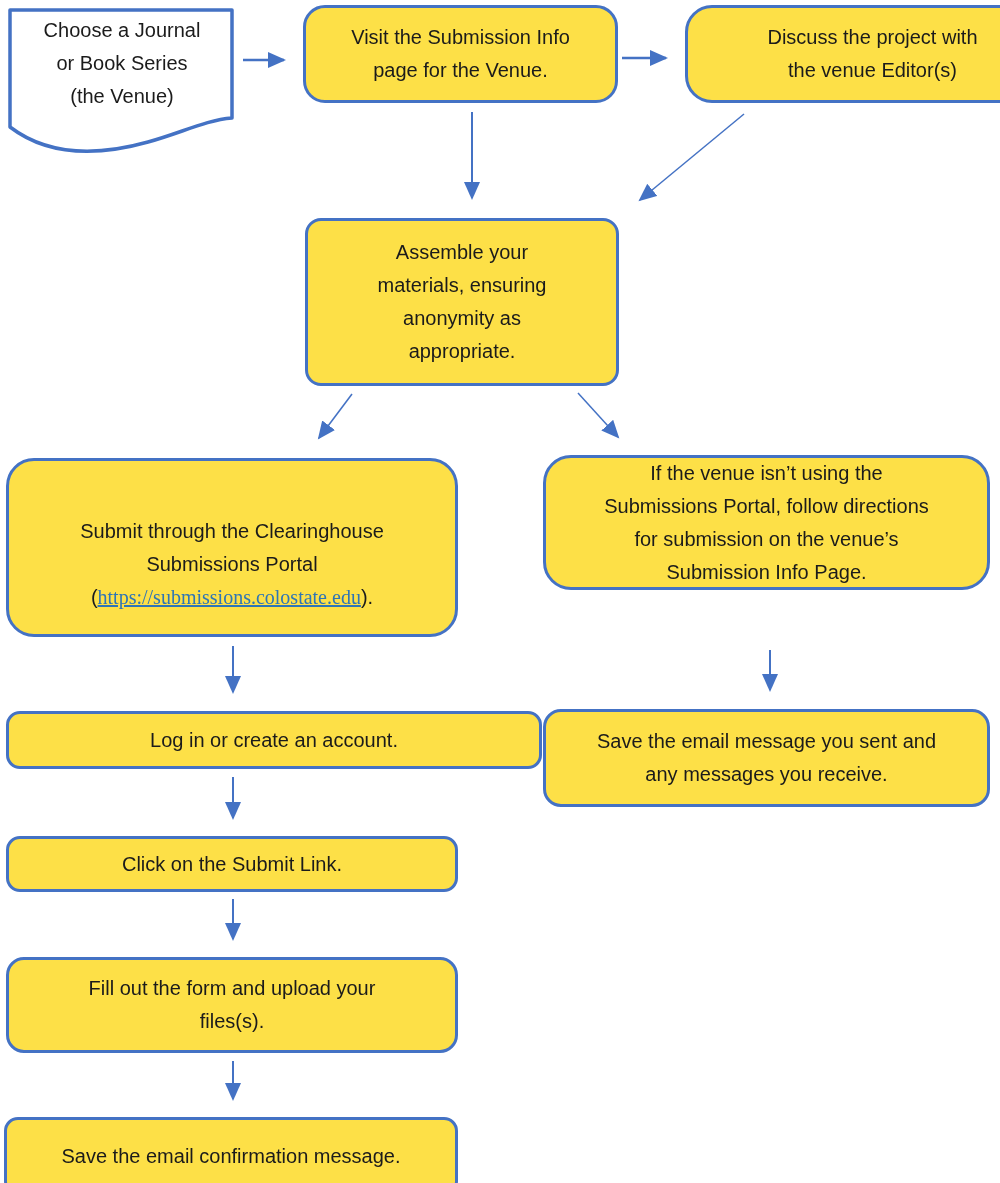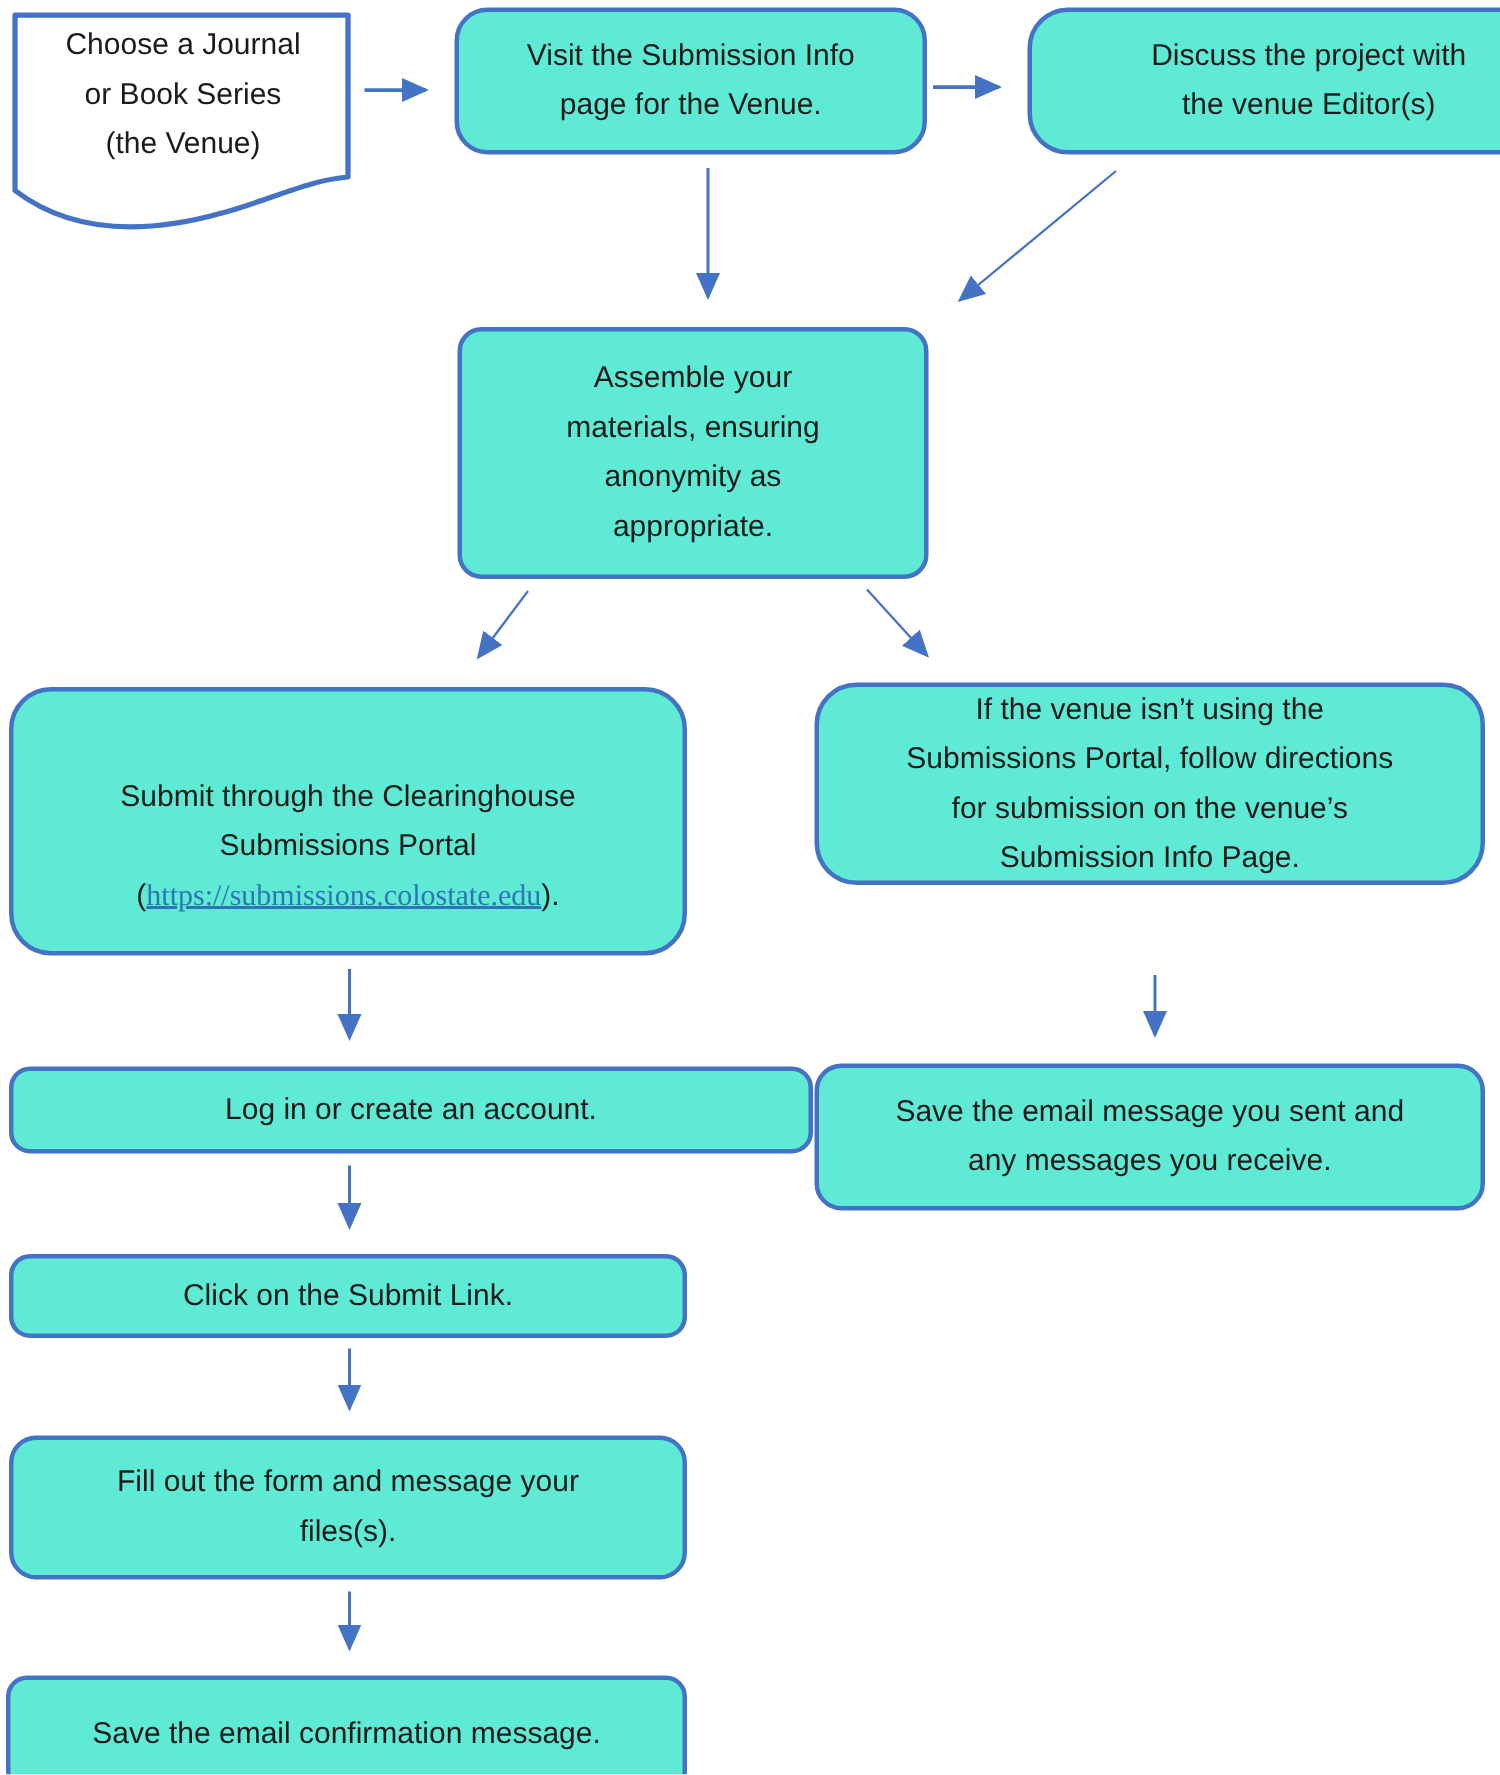--- a/index.html
+++ b/index.html
@@ -25,21 +25,21 @@
     box-sizing:border-box;
     display:flex;flex-direction:column;
     align-items:center;justify-content:center;
     text-align:center;
     font-size:20px;line-height:33px;
     white-space:pre-line;
     color:var(--c-text);
   }
   .rounded{
     border:3px solid var(--c-border);
-    background:#5eead4;
+    background:#fde047;
   }
   .doc-node{border:none;padding:0;}
   .doc-node svg{position:absolute;left:0;top:0;}
   .doc-node .doc-label{
     position:relative;
     padding-top:6px;
     width:100%;
   }
   .doc-outline{fill:#ffffff;stroke:var(--c-border);stroke-width:3.5;stroke-linejoin:round;}
   a.url-link{color:var(--c-link);text-decoration:underline;cursor:pointer;font-family:Liberation Serif, serif;}
@@ -111,21 +111,21 @@
 
   <div class="node rounded" style="left:6px;top:711px;width:536px;height:58px;border-radius:14px;">
     <div>Log in or create an account.</div>
   </div>
 
   <div class="node rounded" style="left:6px;top:836px;width:452px;height:56px;border-radius:14px;">
     <div>Click on the Submit Link.</div>
   </div>
 
   <div class="node rounded" style="left:6px;top:957px;width:452px;height:96px;border-radius:18px;">
-    <div>Fill out the form and message your
+    <div>Fill out the form and upload your
 files(s).</div>
   </div>
 
   <div class="node rounded" style="left:4px;top:1117px;width:454px;height:78px;border-radius:14px;">
     <div>Save the email confirmation message.</div>
   </div>
 
   <div class="node rounded" style="left:543px;top:709px;width:447px;height:98px;border-radius:18px;">
     <div>Save the email message you sent and
 any messages you receive.</div>

